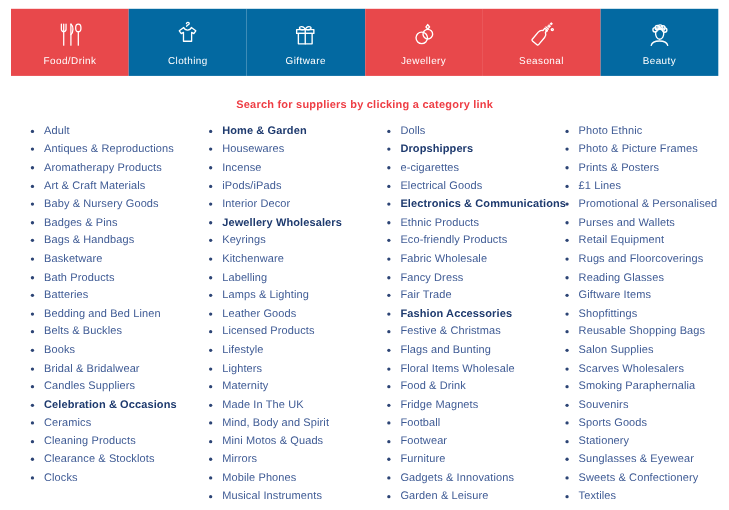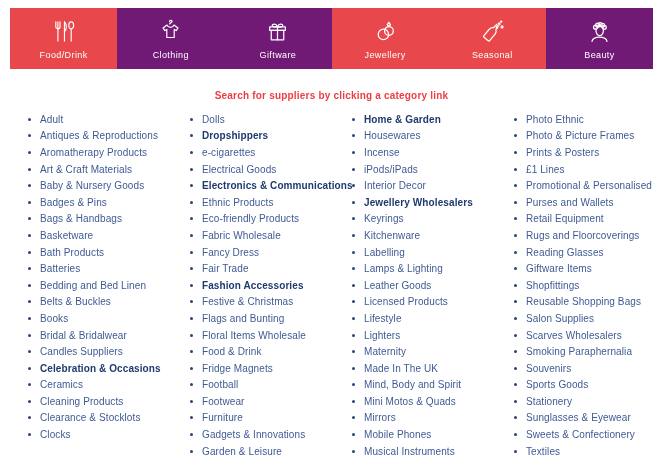--- a/index.html
+++ b/index.html
@@ -15,21 +15,21 @@
     position: absolute; left: 10px; right: 10px; top: 8px; height: 61px;
     display: flex;
   }
   .tab {
     flex: 1 1 0;
     display: flex; flex-direction: column;
     align-items: center; justify-content: center;
     gap: 5px; cursor: pointer;
   }
   .tab.red  { background: #e8484b; }
-  .tab.blue { background: #701a75; }
+  .tab.blue { background: #0369a1; }
   .tab .icon { height: 27px; display: flex; align-items: center; justify-content: center; }
   .tab .icon svg { stroke: #ffffff; fill: none; stroke-width: 1.2; stroke-linecap: round; stroke-linejoin: round; }
   .tab .tab-label { color: #ffffff; font-size: 9px; letter-spacing: 0.4px; }
 
   
   .heading {
     position: absolute; top: 90px; left: 0; right: 0;
     text-align: center;
     color: #ee3d44; font-weight: bold; font-size: 10px; letter-spacing: 0.2px;
   }
@@ -216,189 +216,189 @@
         <li class="cat-item">
           <span class="bullet"></span>
           <span class="cat-label">Clearance &amp; Stocklots</span>
         </li>
         <li class="cat-item">
           <span class="bullet"></span>
           <span class="cat-label">Clocks</span>
         </li>
       </ul>
     <ul class="col">
-        <li class="cat-item">
-          <span class="bullet"></span>
-          <span class="cat-label">Dolls</span>
-        </li>
-        <li class="cat-item bold">
-          <span class="bullet"></span>
-          <span class="cat-label">Dropshippers</span>
-        </li>
-        <li class="cat-item">
-          <span class="bullet"></span>
-          <span class="cat-label">e-cigarettes</span>
-        </li>
-        <li class="cat-item">
-          <span class="bullet"></span>
-          <span class="cat-label">Electrical Goods</span>
-        </li>
-        <li class="cat-item bold">
-          <span class="bullet"></span>
-          <span class="cat-label">Electronics &amp; Communications</span>
-        </li>
-        <li class="cat-item">
-          <span class="bullet"></span>
-          <span class="cat-label">Ethnic Products</span>
-        </li>
-        <li class="cat-item">
-          <span class="bullet"></span>
-          <span class="cat-label">Eco-friendly Products</span>
-        </li>
-        <li class="cat-item">
-          <span class="bullet"></span>
-          <span class="cat-label">Fabric Wholesale</span>
-        </li>
-        <li class="cat-item">
-          <span class="bullet"></span>
-          <span class="cat-label">Fancy Dress</span>
-        </li>
-        <li class="cat-item">
-          <span class="bullet"></span>
-          <span class="cat-label">Fair Trade</span>
-        </li>
-        <li class="cat-item bold">
-          <span class="bullet"></span>
-          <span class="cat-label">Fashion Accessories</span>
-        </li>
-        <li class="cat-item">
-          <span class="bullet"></span>
-          <span class="cat-label">Festive &amp; Christmas</span>
-        </li>
-        <li class="cat-item">
-          <span class="bullet"></span>
-          <span class="cat-label">Flags and Bunting</span>
-        </li>
-        <li class="cat-item">
-          <span class="bullet"></span>
-          <span class="cat-label">Floral Items Wholesale</span>
-        </li>
-        <li class="cat-item">
-          <span class="bullet"></span>
-          <span class="cat-label">Food &amp; Drink</span>
-        </li>
-        <li class="cat-item">
-          <span class="bullet"></span>
-          <span class="cat-label">Fridge Magnets</span>
-        </li>
-        <li class="cat-item">
-          <span class="bullet"></span>
-          <span class="cat-label">Football</span>
-        </li>
-        <li class="cat-item">
-          <span class="bullet"></span>
-          <span class="cat-label">Footwear</span>
-        </li>
-        <li class="cat-item">
-          <span class="bullet"></span>
-          <span class="cat-label">Furniture</span>
-        </li>
-        <li class="cat-item">
-          <span class="bullet"></span>
-          <span class="cat-label">Gadgets &amp; Innovations</span>
-        </li>
-        <li class="cat-item">
-          <span class="bullet"></span>
-          <span class="cat-label">Garden &amp; Leisure</span>
+        <li class="cat-item bold">
+          <span class="bullet"></span>
+          <span class="cat-label">Home &amp; Garden</span>
+        </li>
+        <li class="cat-item">
+          <span class="bullet"></span>
+          <span class="cat-label">Housewares</span>
+        </li>
+        <li class="cat-item">
+          <span class="bullet"></span>
+          <span class="cat-label">Incense</span>
+        </li>
+        <li class="cat-item">
+          <span class="bullet"></span>
+          <span class="cat-label">iPods/iPads</span>
+        </li>
+        <li class="cat-item">
+          <span class="bullet"></span>
+          <span class="cat-label">Interior Decor</span>
+        </li>
+        <li class="cat-item bold">
+          <span class="bullet"></span>
+          <span class="cat-label">Jewellery Wholesalers</span>
+        </li>
+        <li class="cat-item">
+          <span class="bullet"></span>
+          <span class="cat-label">Keyrings</span>
+        </li>
+        <li class="cat-item">
+          <span class="bullet"></span>
+          <span class="cat-label">Kitchenware</span>
+        </li>
+        <li class="cat-item">
+          <span class="bullet"></span>
+          <span class="cat-label">Labelling</span>
+        </li>
+        <li class="cat-item">
+          <span class="bullet"></span>
+          <span class="cat-label">Lamps &amp; Lighting</span>
+        </li>
+        <li class="cat-item">
+          <span class="bullet"></span>
+          <span class="cat-label">Leather Goods</span>
+        </li>
+        <li class="cat-item">
+          <span class="bullet"></span>
+          <span class="cat-label">Licensed Products</span>
+        </li>
+        <li class="cat-item">
+          <span class="bullet"></span>
+          <span class="cat-label">Lifestyle</span>
+        </li>
+        <li class="cat-item">
+          <span class="bullet"></span>
+          <span class="cat-label">Lighters</span>
+        </li>
+        <li class="cat-item">
+          <span class="bullet"></span>
+          <span class="cat-label">Maternity</span>
+        </li>
+        <li class="cat-item">
+          <span class="bullet"></span>
+          <span class="cat-label">Made In The UK</span>
+        </li>
+        <li class="cat-item">
+          <span class="bullet"></span>
+          <span class="cat-label">Mind, Body and Spirit</span>
+        </li>
+        <li class="cat-item">
+          <span class="bullet"></span>
+          <span class="cat-label">Mini Motos &amp; Quads</span>
+        </li>
+        <li class="cat-item">
+          <span class="bullet"></span>
+          <span class="cat-label">Mirrors</span>
+        </li>
+        <li class="cat-item">
+          <span class="bullet"></span>
+          <span class="cat-label">Mobile Phones</span>
+        </li>
+        <li class="cat-item">
+          <span class="bullet"></span>
+          <span class="cat-label">Musical Instruments</span>
         </li>
       </ul>
     <ul class="col">
-        <li class="cat-item bold">
-          <span class="bullet"></span>
-          <span class="cat-label">Home &amp; Garden</span>
-        </li>
-        <li class="cat-item">
-          <span class="bullet"></span>
-          <span class="cat-label">Housewares</span>
-        </li>
-        <li class="cat-item">
-          <span class="bullet"></span>
-          <span class="cat-label">Incense</span>
-        </li>
-        <li class="cat-item">
-          <span class="bullet"></span>
-          <span class="cat-label">iPods/iPads</span>
-        </li>
-        <li class="cat-item">
-          <span class="bullet"></span>
-          <span class="cat-label">Interior Decor</span>
-        </li>
-        <li class="cat-item bold">
-          <span class="bullet"></span>
-          <span class="cat-label">Jewellery Wholesalers</span>
-        </li>
-        <li class="cat-item">
-          <span class="bullet"></span>
-          <span class="cat-label">Keyrings</span>
-        </li>
-        <li class="cat-item">
-          <span class="bullet"></span>
-          <span class="cat-label">Kitchenware</span>
-        </li>
-        <li class="cat-item">
-          <span class="bullet"></span>
-          <span class="cat-label">Labelling</span>
-        </li>
-        <li class="cat-item">
-          <span class="bullet"></span>
-          <span class="cat-label">Lamps &amp; Lighting</span>
-        </li>
-        <li class="cat-item">
-          <span class="bullet"></span>
-          <span class="cat-label">Leather Goods</span>
-        </li>
-        <li class="cat-item">
-          <span class="bullet"></span>
-          <span class="cat-label">Licensed Products</span>
-        </li>
-        <li class="cat-item">
-          <span class="bullet"></span>
-          <span class="cat-label">Lifestyle</span>
-        </li>
-        <li class="cat-item">
-          <span class="bullet"></span>
-          <span class="cat-label">Lighters</span>
-        </li>
-        <li class="cat-item">
-          <span class="bullet"></span>
-          <span class="cat-label">Maternity</span>
-        </li>
-        <li class="cat-item">
-          <span class="bullet"></span>
-          <span class="cat-label">Made In The UK</span>
-        </li>
-        <li class="cat-item">
-          <span class="bullet"></span>
-          <span class="cat-label">Mind, Body and Spirit</span>
-        </li>
-        <li class="cat-item">
-          <span class="bullet"></span>
-          <span class="cat-label">Mini Motos &amp; Quads</span>
-        </li>
-        <li class="cat-item">
-          <span class="bullet"></span>
-          <span class="cat-label">Mirrors</span>
-        </li>
-        <li class="cat-item">
-          <span class="bullet"></span>
-          <span class="cat-label">Mobile Phones</span>
-        </li>
-        <li class="cat-item">
-          <span class="bullet"></span>
-          <span class="cat-label">Musical Instruments</span>
+        <li class="cat-item">
+          <span class="bullet"></span>
+          <span class="cat-label">Dolls</span>
+        </li>
+        <li class="cat-item bold">
+          <span class="bullet"></span>
+          <span class="cat-label">Dropshippers</span>
+        </li>
+        <li class="cat-item">
+          <span class="bullet"></span>
+          <span class="cat-label">e-cigarettes</span>
+        </li>
+        <li class="cat-item">
+          <span class="bullet"></span>
+          <span class="cat-label">Electrical Goods</span>
+        </li>
+        <li class="cat-item bold">
+          <span class="bullet"></span>
+          <span class="cat-label">Electronics &amp; Communications</span>
+        </li>
+        <li class="cat-item">
+          <span class="bullet"></span>
+          <span class="cat-label">Ethnic Products</span>
+        </li>
+        <li class="cat-item">
+          <span class="bullet"></span>
+          <span class="cat-label">Eco-friendly Products</span>
+        </li>
+        <li class="cat-item">
+          <span class="bullet"></span>
+          <span class="cat-label">Fabric Wholesale</span>
+        </li>
+        <li class="cat-item">
+          <span class="bullet"></span>
+          <span class="cat-label">Fancy Dress</span>
+        </li>
+        <li class="cat-item">
+          <span class="bullet"></span>
+          <span class="cat-label">Fair Trade</span>
+        </li>
+        <li class="cat-item bold">
+          <span class="bullet"></span>
+          <span class="cat-label">Fashion Accessories</span>
+        </li>
+        <li class="cat-item">
+          <span class="bullet"></span>
+          <span class="cat-label">Festive &amp; Christmas</span>
+        </li>
+        <li class="cat-item">
+          <span class="bullet"></span>
+          <span class="cat-label">Flags and Bunting</span>
+        </li>
+        <li class="cat-item">
+          <span class="bullet"></span>
+          <span class="cat-label">Floral Items Wholesale</span>
+        </li>
+        <li class="cat-item">
+          <span class="bullet"></span>
+          <span class="cat-label">Food &amp; Drink</span>
+        </li>
+        <li class="cat-item">
+          <span class="bullet"></span>
+          <span class="cat-label">Fridge Magnets</span>
+        </li>
+        <li class="cat-item">
+          <span class="bullet"></span>
+          <span class="cat-label">Football</span>
+        </li>
+        <li class="cat-item">
+          <span class="bullet"></span>
+          <span class="cat-label">Footwear</span>
+        </li>
+        <li class="cat-item">
+          <span class="bullet"></span>
+          <span class="cat-label">Furniture</span>
+        </li>
+        <li class="cat-item">
+          <span class="bullet"></span>
+          <span class="cat-label">Gadgets &amp; Innovations</span>
+        </li>
+        <li class="cat-item">
+          <span class="bullet"></span>
+          <span class="cat-label">Garden &amp; Leisure</span>
         </li>
       </ul>
     <ul class="col">
         <li class="cat-item">
           <span class="bullet"></span>
           <span class="cat-label">Photo Ethnic</span>
         </li>
         <li class="cat-item">
           <span class="bullet"></span>
           <span class="cat-label">Photo &amp; Picture Frames</span>

